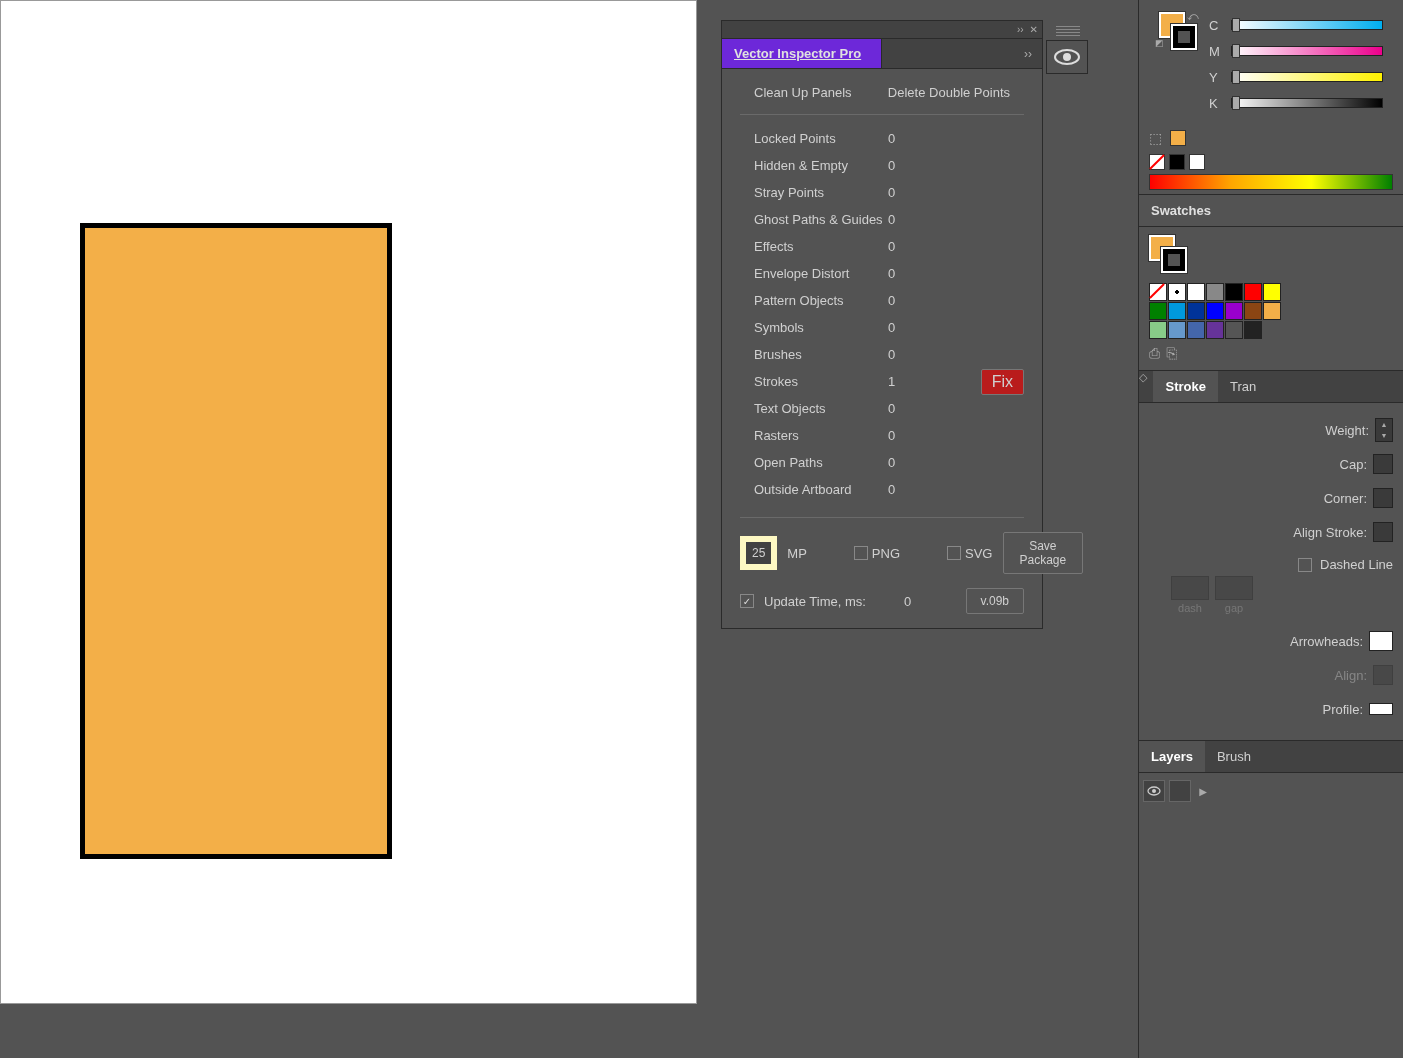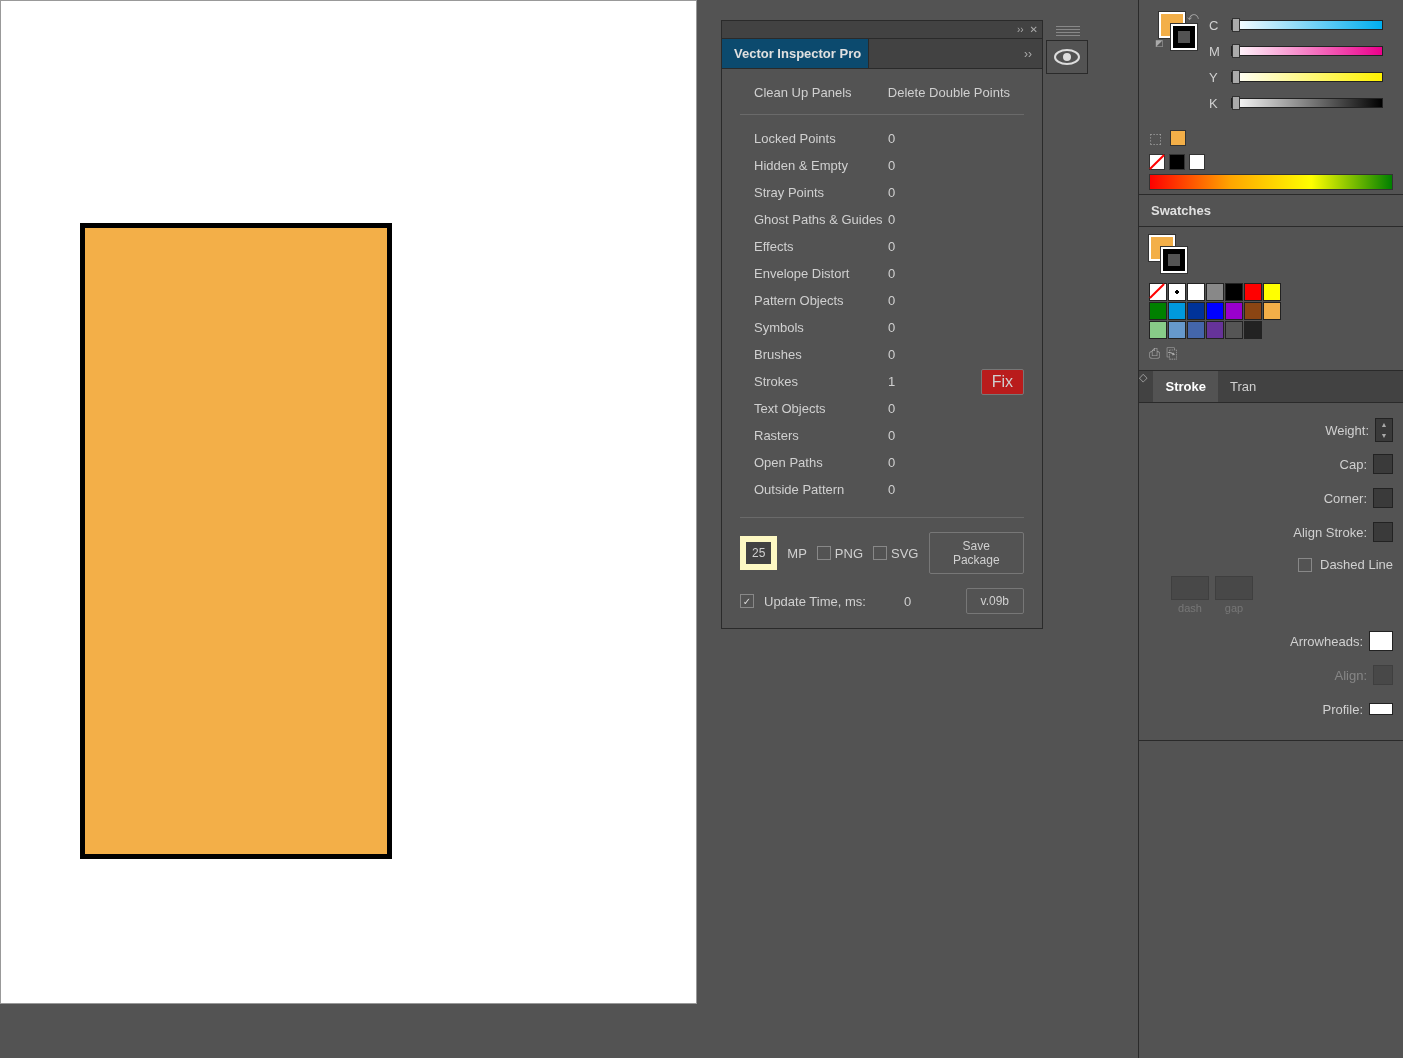--- a/index.html
+++ b/index.html
@@ -5,35 +5,35 @@
     * { margin: 0; padding: 0; box-sizing: border-box; }
     body { font-family: -apple-system, BlinkMacSystemFont, "Segoe UI", sans-serif; background: #535353; overflow: hidden; font-size: 13px; color: #d0d0d0; width: 1403px; height: 1058px; position: relative; }
     
     .canvas-area { position: absolute; left: 0; top: 0; width: 697px; height: 1004px; background: #fff; border: 1px solid #999; }
     .orange-rect { position: absolute; left: 79px; top: 222px; width: 312px; height: 636px; background: #f3af48; border: 5px solid #000; }
     
     .inspector-panel { position: absolute; left: 721px; top: 20px; width: 322px; background: #535353; border: 1px solid #2a2a2a; }
     .inspector-topbar { display: flex; justify-content: flex-end; align-items: center; height: 18px; background: #424242; border-bottom: 1px solid #2a2a2a; padding-right: 4px; gap: 6px; }
     .inspector-topbar span { cursor: pointer; font-size: 10px; color: #aaa; }
     .inspector-header { display: flex; align-items: center; height: 30px; border-bottom: 1px solid #2a2a2a; }
-    .inspector-title { flex: 0 0 auto; padding: 0 7px 0 12px; font-weight: bold; color: #e0e0e0; background: #0c4a6e; height: 100%; display: flex; align-items: center; border-right: 1px solid #2a2a2a; }
+    .inspector-title { flex: 0 0 auto; padding: 0 20px 0 12px; font-weight: bold; color: #e0e0e0; background: #6d28d9; height: 100%; display: flex; align-items: center; border-right: 1px solid #2a2a2a; text-decoration: underline; }
     .inspector-header-fill { flex: 1; background: #424242; height: 100%; }
     .inspector-collapse { background: #424242; color: #aaa; border: none; padding: 0 10px; cursor: pointer; height: 100%; font-size: 12px; }
     .inspector-actions { display: flex; justify-content: space-between; padding: 16px 32px 14px; font-size: 13px; }
     .inspector-actions span { color: #d0d0d0; cursor: pointer; }
     .inspector-divider { border: none; border-top: 1px solid #6a6a6a; margin: 0 18px; }
     .inspector-list { padding: 10px 18px 14px; }
     .inspector-row { display: flex; align-items: center; height: 27px; }
     .inspector-label { flex: 0 0 148px; padding-left: 14px; color: #d0d0d0; }
     .inspector-value { flex: 0 0 40px; color: #d0d0d0; }
     .fix-btn { margin-left: auto; background: #b91c1c; border: 1px solid #777; color: #d0d0d0; padding: 3px 10px; cursor: pointer; font-size: 16px; border-radius: 2px; }
     .inspector-footer { padding: 14px 18px; }
     .footer-row { display: flex; align-items: center; gap: 10px; margin-bottom: 14px; }
     .mp-btn { background: #424242; border: 6px solid #fef9c3; padding: 4px 6px; color: #d0d0d0; cursor: pointer; font-size: 12px; }
-    .checkbox-group { display: flex; align-items: center; gap: 4px; }
+    .checkbox-group { display: flex; align-items: center; gap: 4px; margin-left: 37px; }
     .checkbox { width: 14px; height: 14px; border: 1px solid #888; background: #535353; display: inline-flex; align-items: center; justify-content: center; color: #ddd; font-size: 10px; cursor: pointer; }
     .checkbox.checked::after { content: "✓"; }
     .save-btn { margin-left: auto; background: #535353; border: 1px solid #777; color: #d0d0d0; padding: 6px 16px; cursor: pointer; font-size: 12px; border-radius: 2px; }
     .version-btn { margin-left: auto; background: #535353; border: 1px solid #777; color: #d0d0d0; padding: 5px 14px; cursor: pointer; font-size: 12px; border-radius: 2px; }
     .footer-row2 { display: flex; align-items: center; gap: 10px; }
     .update-label { margin-right: 28px; }
     
     .eye-box { position: absolute; left: 1046px; top: 40px; width: 42px; height: 34px; background: #535353; border: 1px solid #2a2a2a; display: flex; align-items: center; justify-content: center; }
     .eye-box svg { width: 28px; height: 18px; }
     .grip { position: absolute; left: 1056px; top: 26px; width: 24px; height: 12px; }
@@ -170,21 +170,21 @@
       </div>
       <div class="inspector-row">
         <span class="inspector-label">Rasters</span>
         <span class="inspector-value">0</span>
       </div>
       <div class="inspector-row">
         <span class="inspector-label">Open Paths</span>
         <span class="inspector-value">0</span>
       </div>
       <div class="inspector-row">
-        <span class="inspector-label">Outside Pattern</span>
+        <span class="inspector-label">Outside Artboard</span>
         <span class="inspector-value">0</span>
       </div>
     </div>
   <hr class="inspector-divider">
   <div class="inspector-footer">
     <div class="footer-row">
       <button class="mp-btn">25</button>
       <span>MP</span>
       <div class="checkbox-group">
         <span class="checkbox"></span>
@@ -353,14 +353,32 @@
         <span class="stroke-label">Align:</span>
         <div class="cap-btn"></div>
       </div>
       <div class="stroke-row">
         <span class="stroke-label">Profile:</span>
         <div class="profile-select"></div>
       </div>
     </div>
   </div>
 
+  <div class="layers-section">
+    <div class="panel-header">
+      <div class="panel-tab active">Layers</div>
+      <div class="panel-tab">Brush</div>
+    </div>
+    <div class="layers-body">
+      <div class="layer-row">
+        <div class="layer-vis">
+          <svg width="14" height="10" viewBox="0 0 14 10">
+              <ellipse cx="7" cy="5" rx="6" ry="4" fill="none" stroke="#ccc" stroke-width="1.3"></ellipse>
+              <circle cx="7" cy="5" r="2" fill="#ccc"></circle>
+            </svg>
+        </div>
+        <div class="layer-spacer"></div>
+        <span class="layer-expand">▶</span>
+      </div>
+    </div>
+  </div>
 
 </div>
 
 </body></html>

